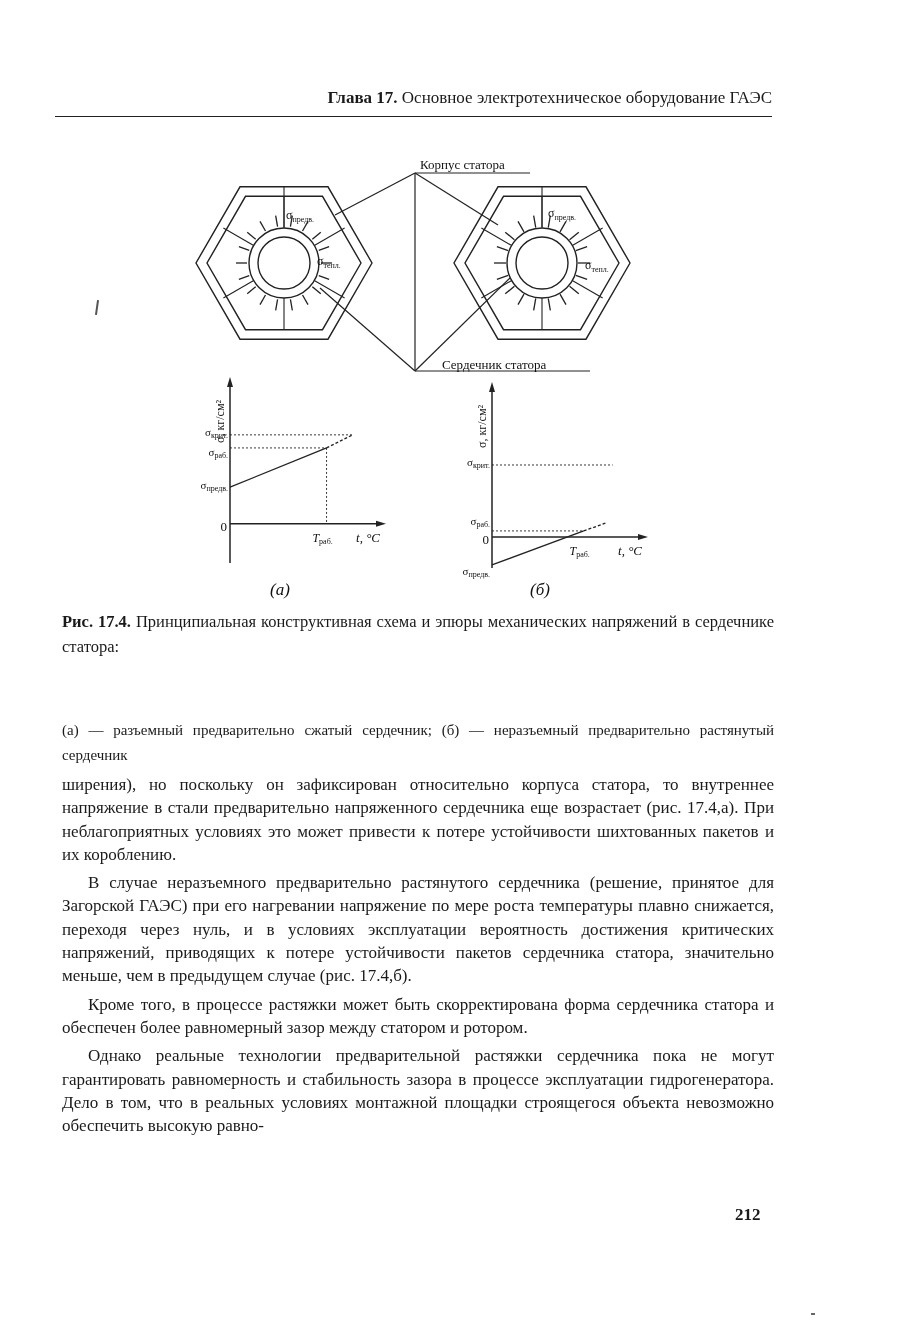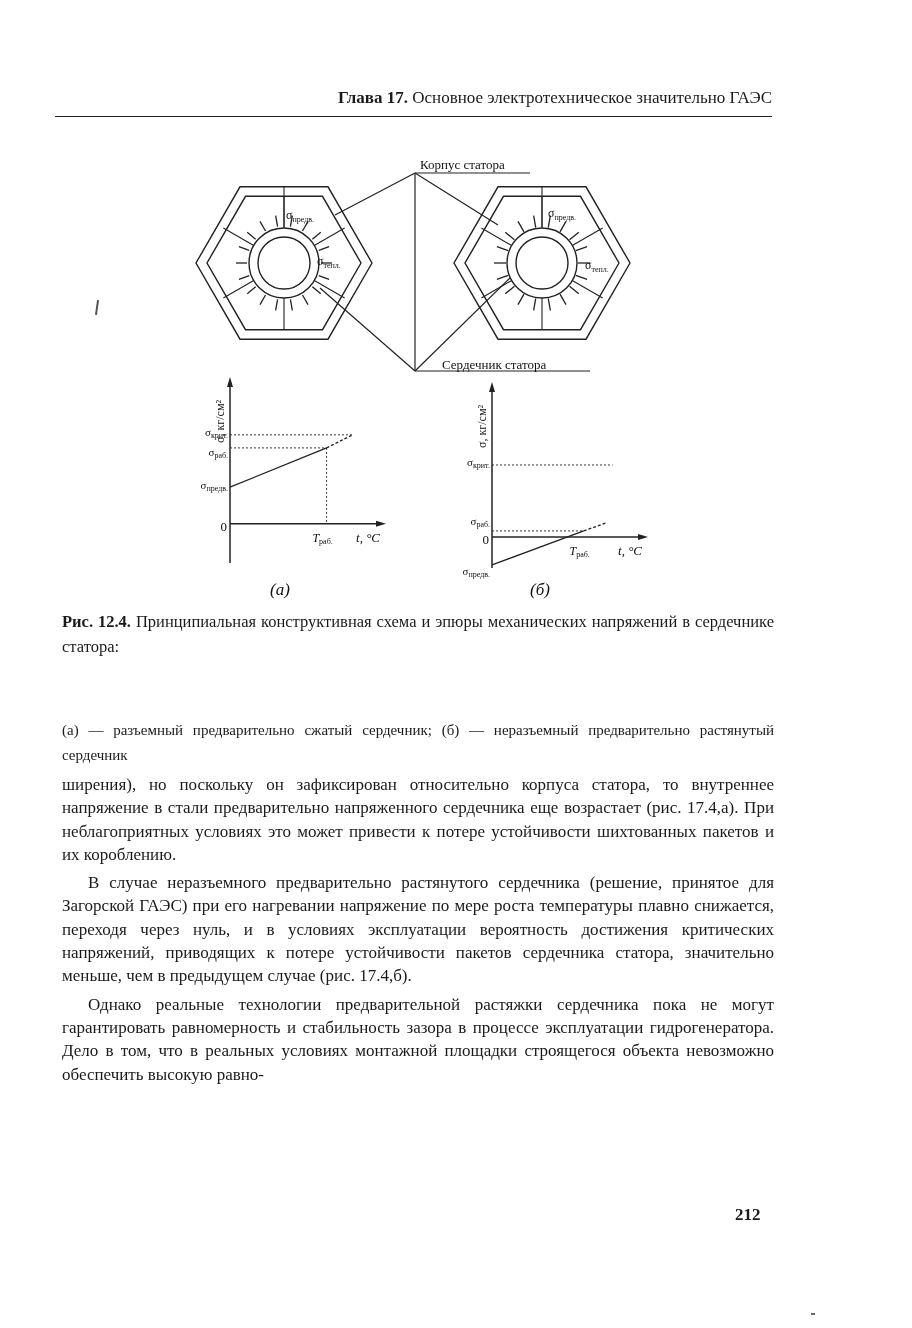--- a/index.html
+++ b/index.html
@@ -19,21 +19,21 @@
   .page-number { position: absolute; left: 735px; top: 1205px; font-size: 17px; font-weight: bold; }
   .stray-mark { position: absolute; left: 96px; top: 300px; width: 1.5px; height: 15px; background: #555; transform: rotate(8deg); }
   .stray-dot { position: absolute; left: 811px; top: 1313px; width: 4px; height: 2px; background: #666; }
   svg text { font-family: "Liberation Serif", "DejaVu Serif", serif; fill: #111; }
 </style>
 </head>
 <body>
 
 <div class="running-head">
   <span class="chap">Глава 17.</span>
-  <span>Основное электротехническое значительно ГАЭС</span>
+  <span>Основное электротехническое оборудование ГАЭС</span>
 </div>
 
 <div class="stray-mark"></div>
 
 <div class="figure">
   <svg id="fig" viewBox="0 0 480 470" xmlns="http://www.w3.org/2000/svg">
 
     <g id="statorA">
         <polygon points="192.0,120.0 148.0,196.2 60.0,196.2 16.0,120.0 60.0,43.8 148.0,43.8" fill="none" stroke="#222" stroke-width="1.4"></polygon>
         <polygon points="181.0,120.0 142.5,186.7 65.5,186.7 27.0,120.0 65.5,53.3 142.5,53.3" fill="none" stroke="#222" stroke-width="1.4"></polygon>
@@ -150,25 +150,26 @@
         <text x="399.7241379310345" y="412.0909090909091" font-size="12" text-anchor="middle" font-style="italic">T<tspan font-size="8" dy="2" font-style="normal">раб.</tspan></text>
         <text x="462" y="412.0909090909091" font-size="13" text-anchor="end" font-style="italic">t, °C</text>
       </g>
 
     <text x="100" y="452" font-size="17" font-style="italic" text-anchor="middle">(а)</text>
     <text x="360" y="452" font-size="17" font-style="italic" text-anchor="middle">(б)</text>
   </svg>
 </div>
 
 <div class="caption">
-  <span class="label">Рис. 12.4.</span>
+  <span class="label">Рис. 17.4.</span>
   <span>Принципиальная конструктивная схема и эпюры механических напряжений в сердечнике статора:</span>
 </div>
 <div class="caption-sub">(а) — разъемный предварительно сжатый сердечник; (б) — неразъемный предварительно растянутый сердечник</div>
 
 <div class="body-text">
   <p>ширения), но поскольку он зафиксирован относительно корпуса статора, то внутреннее напряжение в стали предварительно напряженного сердечника еще возрастает (рис. 17.4,а). При неблагоприятных условиях это может привести к потере устойчивости шихтованных пакетов и их короблению.</p>
   <p class="indent">В случае неразъемного предварительно растянутого сердечника (решение, принятое для Загорской ГАЭС) при его нагревании напряжение по мере роста температуры плавно снижается, переходя через нуль, и в условиях эксплуатации вероятность достижения критических напряжений, приводящих к потере устойчивости пакетов сердечника статора, значительно меньше, чем в предыдущем случае (рис. 17.4,б).</p>
+  <p class="indent">Кроме того, в процессе растяжки может быть скорректирована форма сердечника статора и обеспечен более равномерный зазор между статором и ротором.</p>
   <p class="indent">Однако реальные технологии предварительной растяжки сердечника пока не могут гарантировать равномерность и стабильность зазора в процессе эксплуатации гидрогенератора. Дело в том, что в реальных условиях монтажной площадки строящегося объекта невозможно обеспечить высокую равно-</p>
 </div>
 
 <div class="page-number">212</div>
 <div class="stray-dot"></div>
 
 </body></html>

